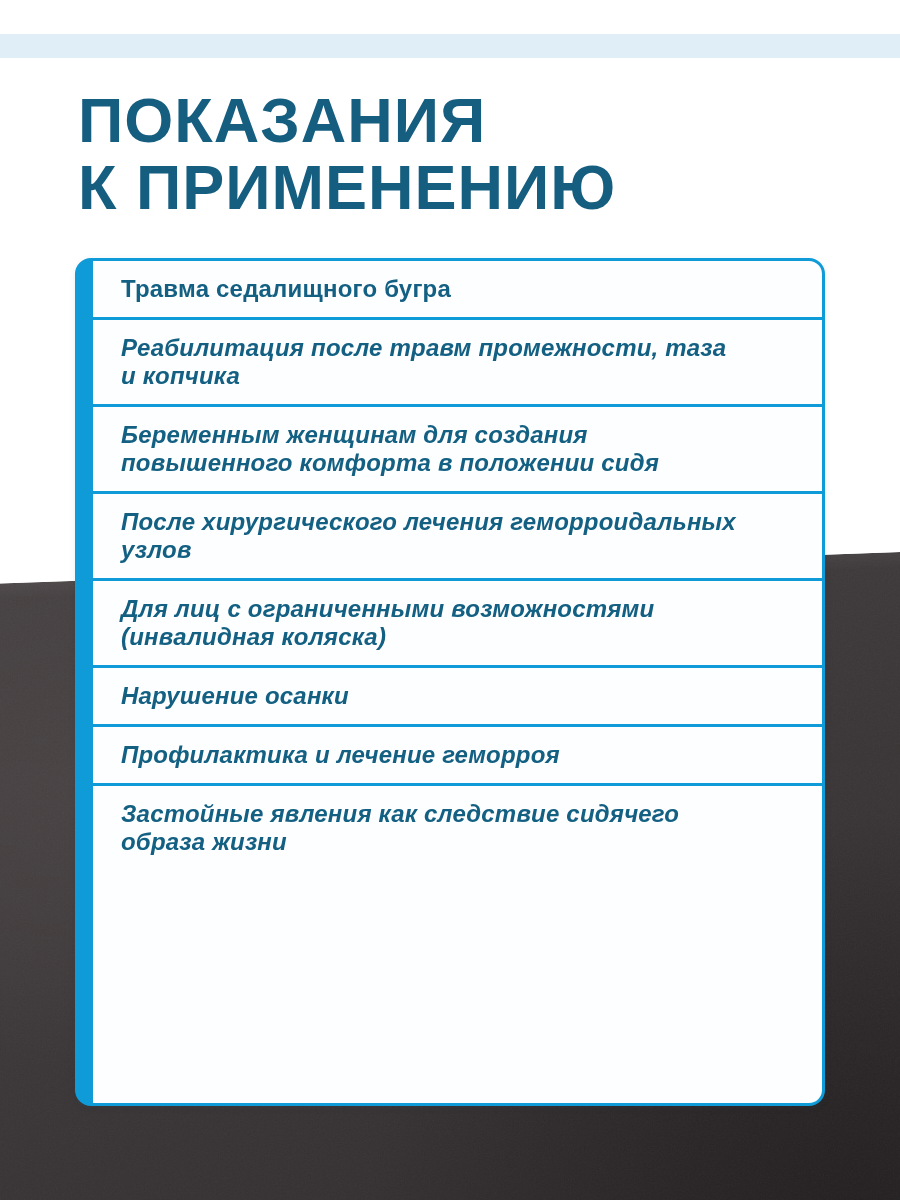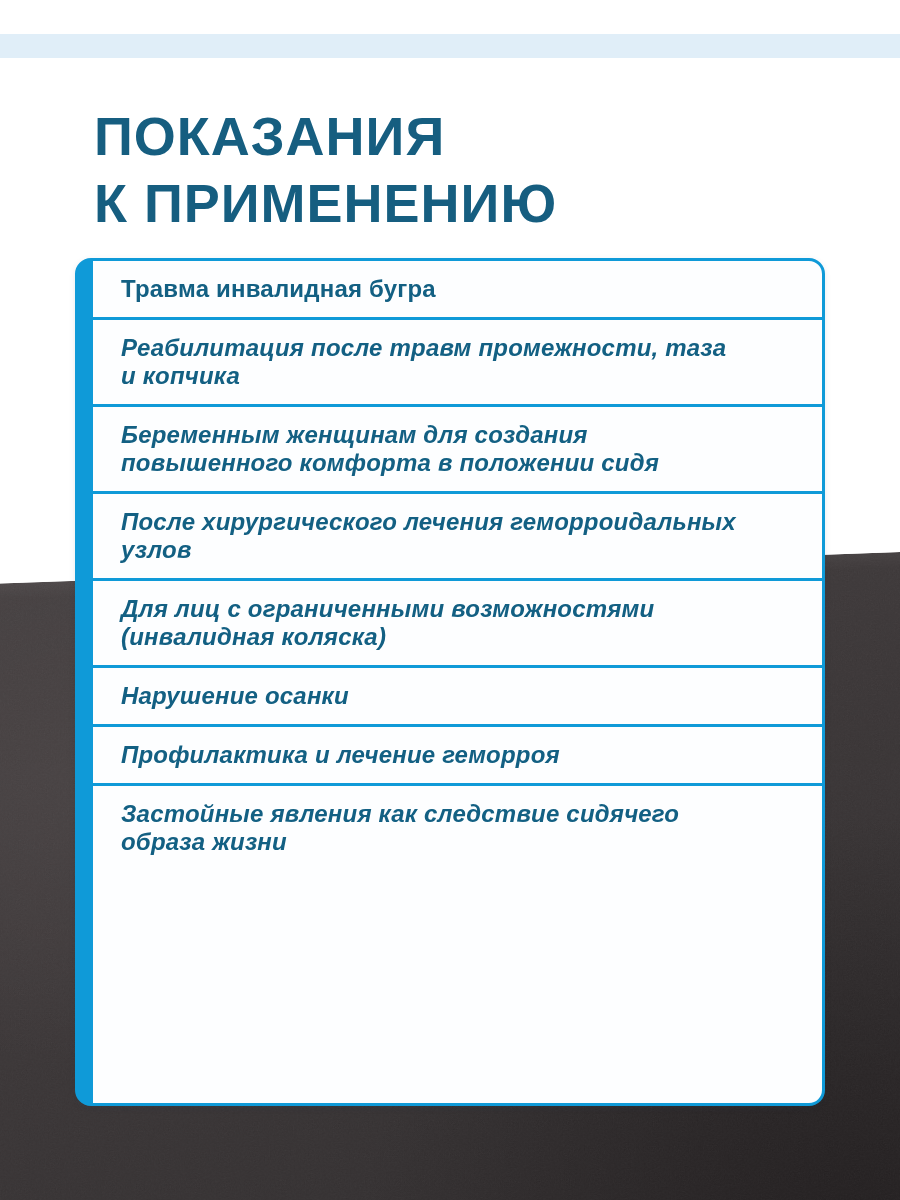--- a/index.html
+++ b/index.html
@@ -32,22 +32,22 @@
       radial-gradient(760px 640px at 88% 95%, #211d1e 0%, rgba(33,29,30,0) 65%),
       linear-gradient(160deg, #443f40 0%, #3a3536 42%, #332f30 70%, #2c2829 100%);
     border-radius:46px 34px 0 0 / 30px 22px 0 0;
     transform:rotate(-2deg);
     overflow:hidden;
     box-shadow:inset 0 8px 14px rgba(255,255,255,0.05);
   }
   .noise{position:absolute;left:0;top:0;width:100%;height:100%;opacity:.5;}
   
   .title{
-    position:absolute;left:78px;top:87px;margin:16px;z-index:2;
-    font-size:54px;line-height:67px;font-weight:bold;letter-spacing:1px;
+    position:absolute;left:78px;top:87px;margin:0;z-index:2;
+    font-size:63px;line-height:67px;font-weight:bold;letter-spacing:1px;
     color:var(--title-ink);
   }
   
   .list{
     position:absolute;left:75px;top:258px;width:750px;height:848px;z-index:3;
     box-sizing:border-box;
     border:3px solid var(--accent);
     border-left:18px solid var(--accent);
     border-radius:16px;
     background:var(--card-bg);
@@ -80,21 +80,21 @@
         </filter>
         <rect width="100%" height="100%" filter="url(#grain)"></rect>
       </svg>
     </div>
   </div>
 
   <h1 class="title"><span>ПОКАЗАНИЯ</span><br><span>К ПРИМЕНЕНИЮ</span></h1>
 
   <div class="list" id="indications-list">
     <div class="row">
-      <p class="row-text">Травма инвалидная бугра</p>
+      <p class="row-text">Травма седалищного бугра</p>
     </div>
 
     <div class="row">
       <p class="row-text">Реабилитация после травм промежности, таза<br>и копчика</p>
     </div>
 
     <div class="row">
       <p class="row-text">Беременным женщинам для создания<br>повышенного комфорта в положении сидя</p>
     </div>
 

